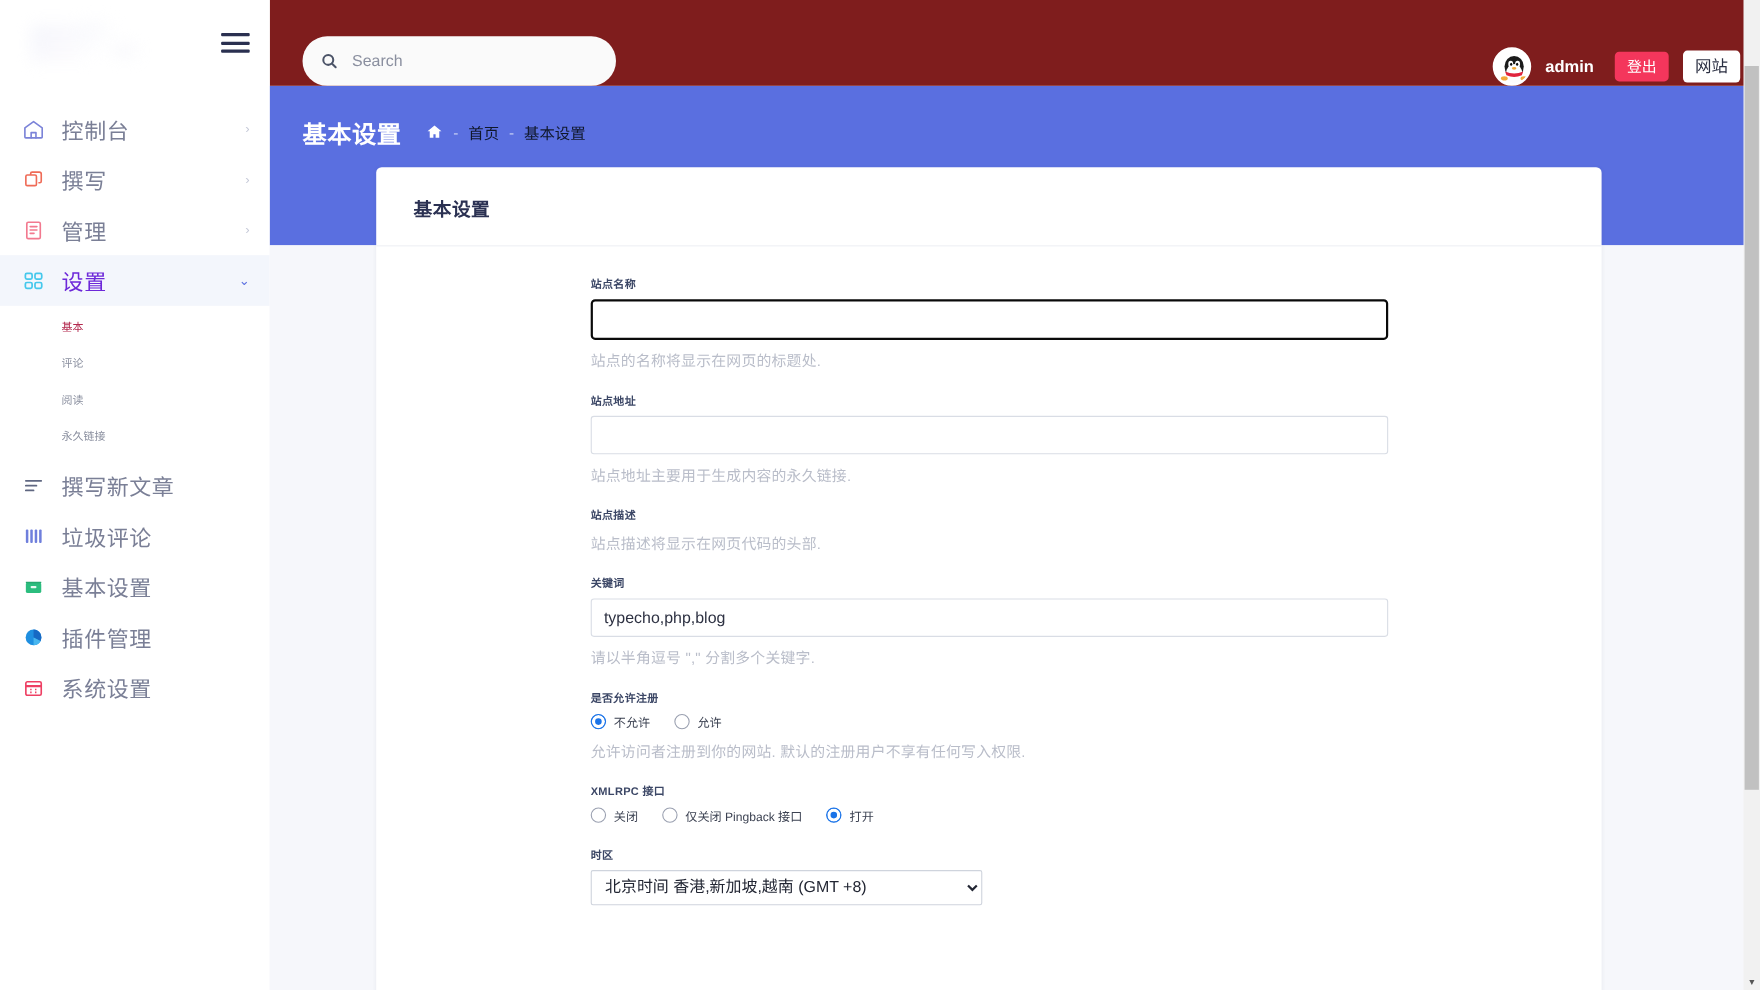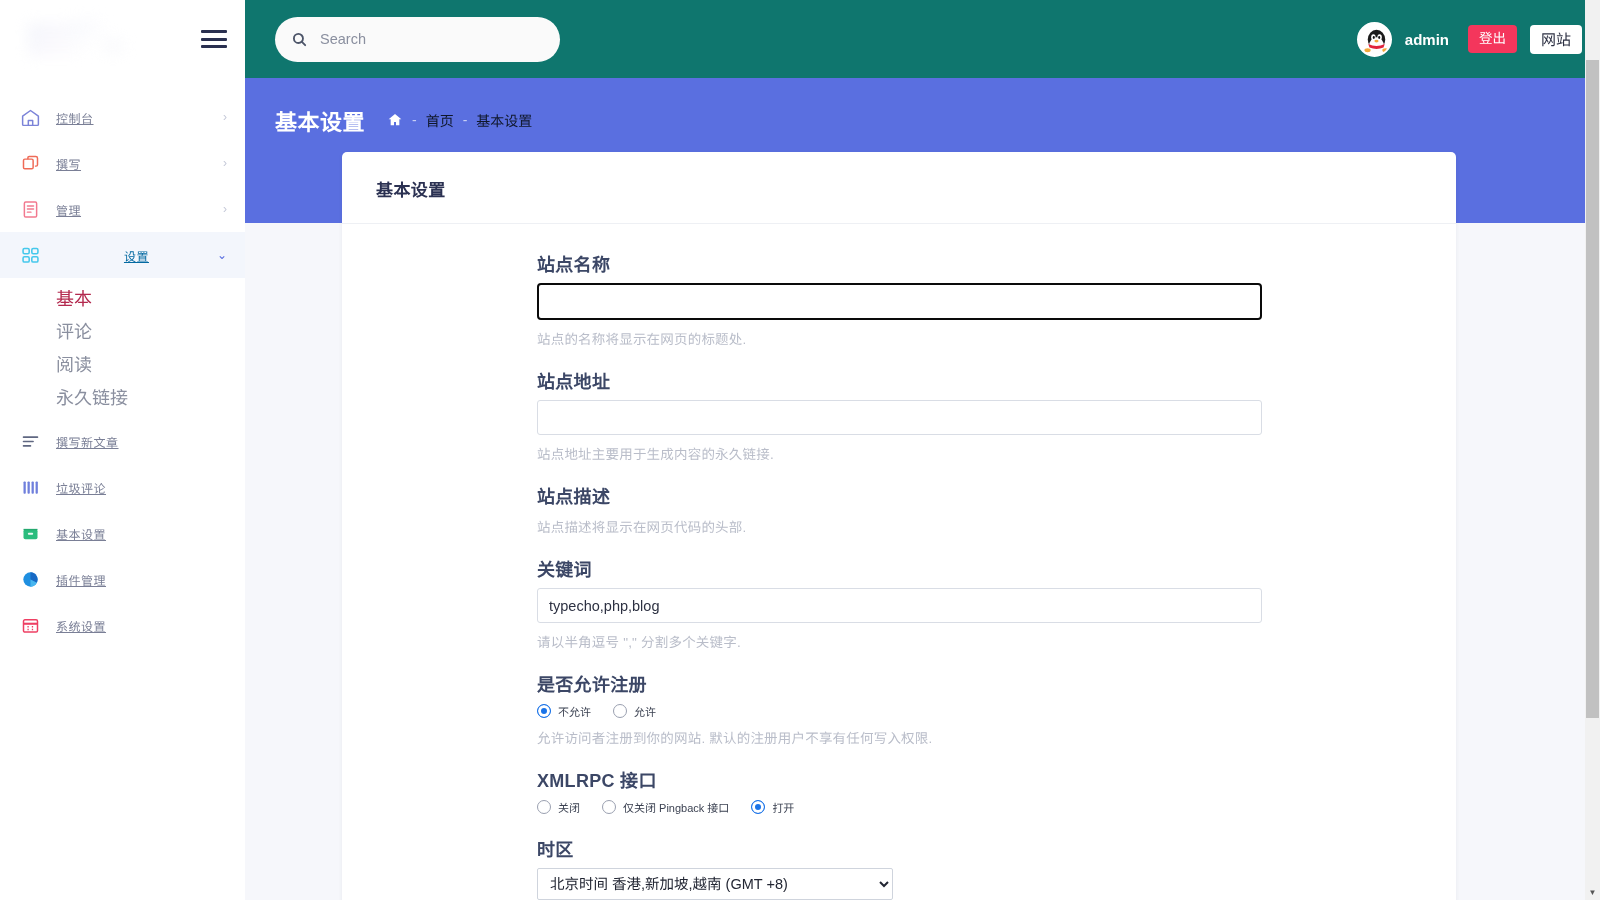--- a/index.html
+++ b/index.html
@@ -94,59 +94,58 @@
     width: 26px;
     min-width: 26px;
     height: 22px;
     display: flex;
     align-items: center;
     justify-content: flex-start;
     margin-right: 10px;
   }
   .nav-ico svg { display: block; }
   .nav-label {
-    font-size: 12px;
+    font-size: 20px;
     color: #7a7f96;
     letter-spacing: .5px;
     flex: 1;
-    text-decoration: underline;
-  }
-  .nav-item.active .nav-label { color: #0369a1; text-align: center; }
+  }
+  .nav-item.active .nav-label { color: #6d28d9; }
   .chev {
     color: #c5c9d8;
     font-size: 12px;
     line-height: 1;
   }
   .chev.down { color: #5a6fe0; }
 
   .subnav { padding: 2px 0 6px 0; }
   .sub-item {
     height: 33px;
     display: flex;
     align-items: center;
     padding-left: 56px;
-    font-size: 18px;
+    font-size: 10px;
     color: #8a8f9f;
     cursor: pointer;
   }
   .sub-item.active { color: #b3294e; }
 
   
   .main {
     flex: 1;
     height: 900px;
     position: relative;
     background: #f6f7fb;
     overflow: hidden;
   }
   .topbar {
     height: 78px;
-    background: #0f766e;
-    display: flex;
-    align-items: center;
+    background: #7f1d1d;
+    display: flex;
+    align-items: flex-end;
     padding: 0 18px 0 30px;
     position: relative;
     z-index: 3;
   }
   .search-box {
     width: 285px;
     height: 45px;
     background: #fafafa;
     border-radius: 24px;
     display: flex;
@@ -278,21 +277,21 @@
   .card-body {
     padding: 26px 0 40px 0;
   }
 
   .form {
     width: 725px;
     margin-left: 195px;
   }
   .field { margin-bottom: 4px; }
   .f-label {
-    font-size: 18px;
+    font-size: 10px;
     font-weight: bold;
     color: #3c4766;
     display: block;
     margin: 0 0 7px 0;
     letter-spacing: .3px;
   }
   .f-input {
     width: 725px;
     height: 35px;
     border: 1px solid #d9dde5;

